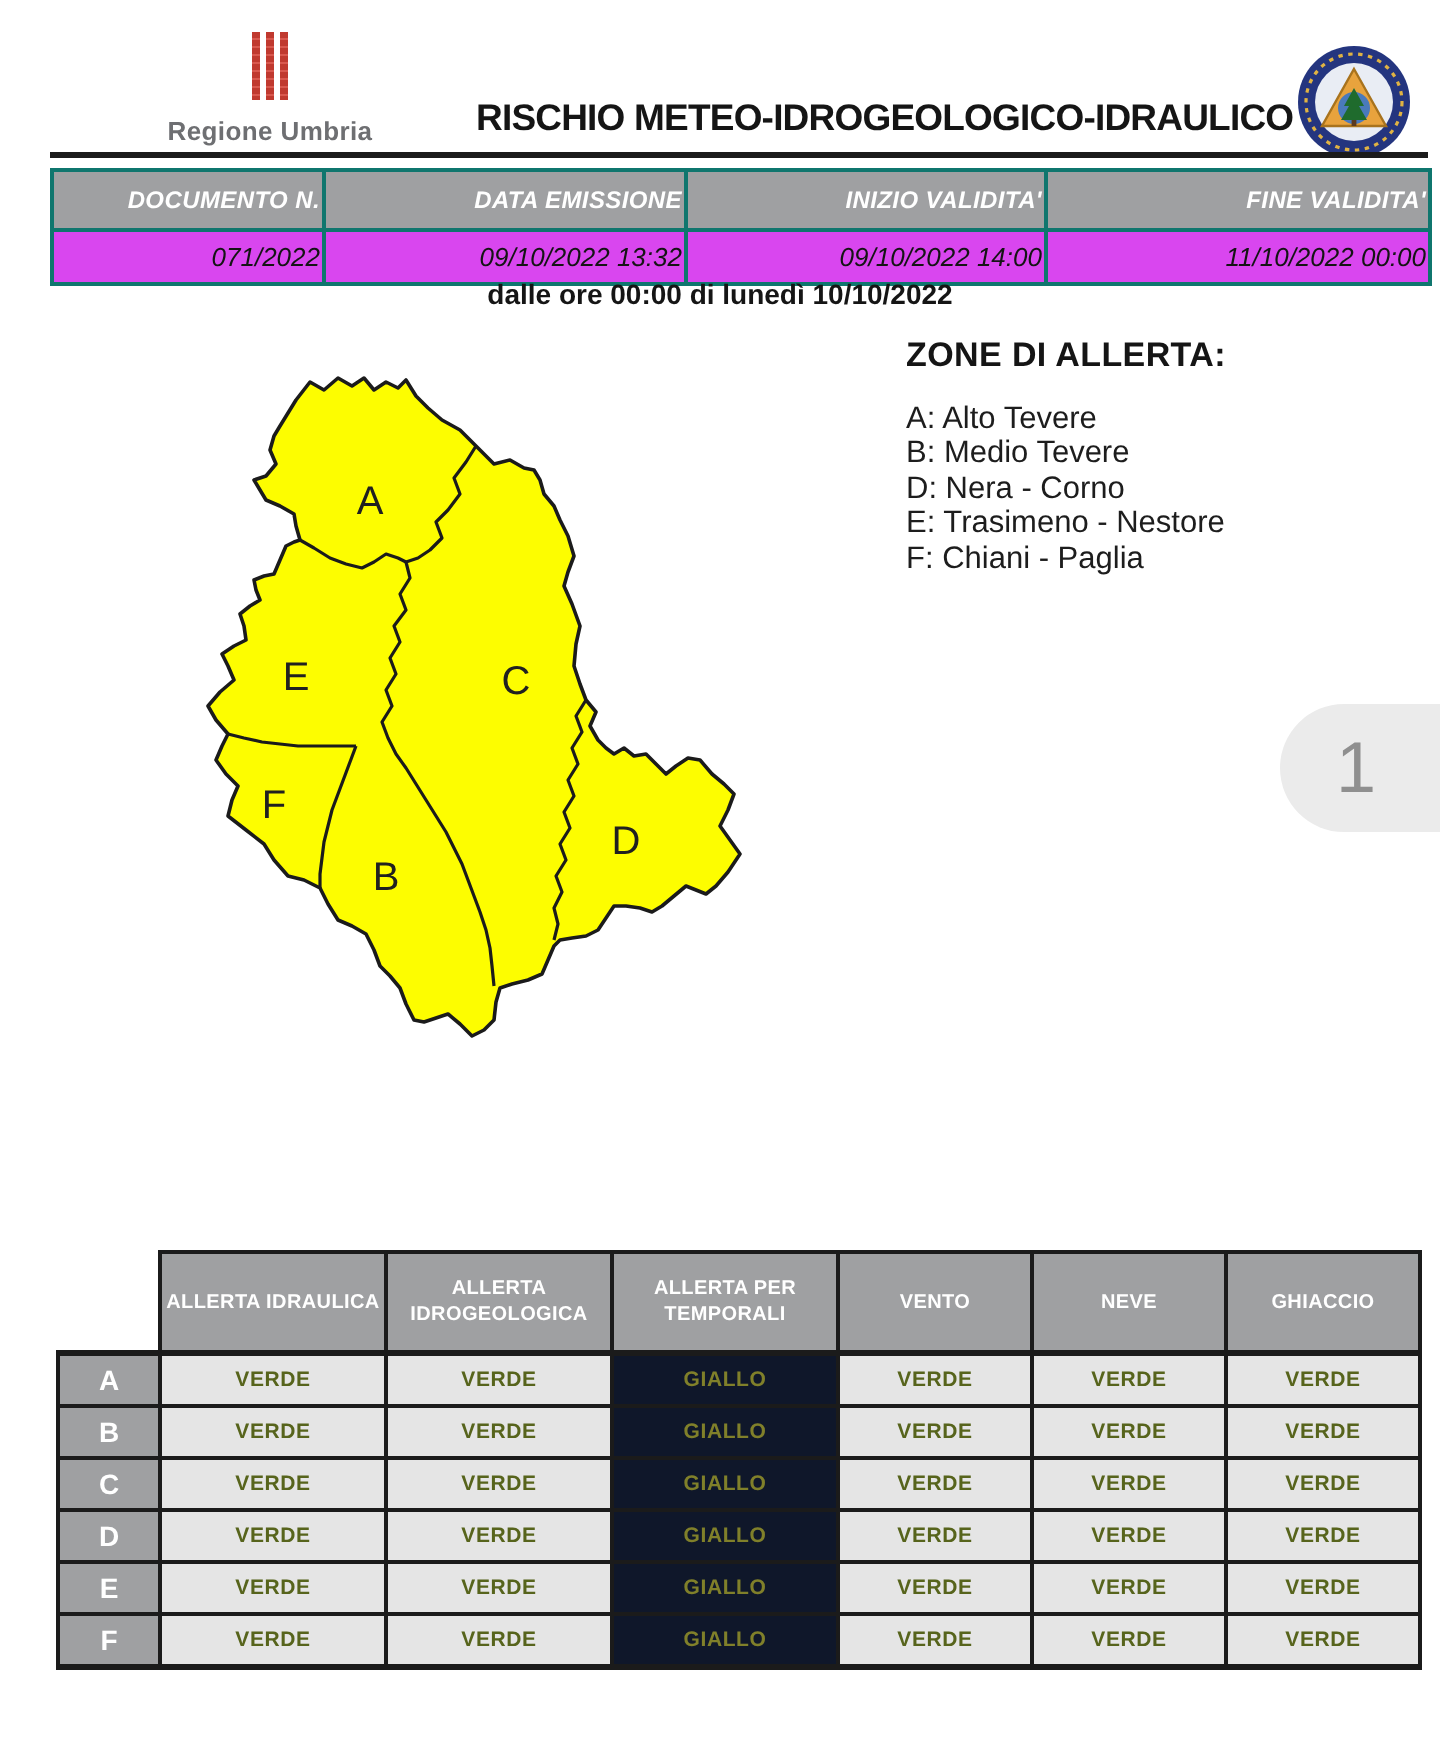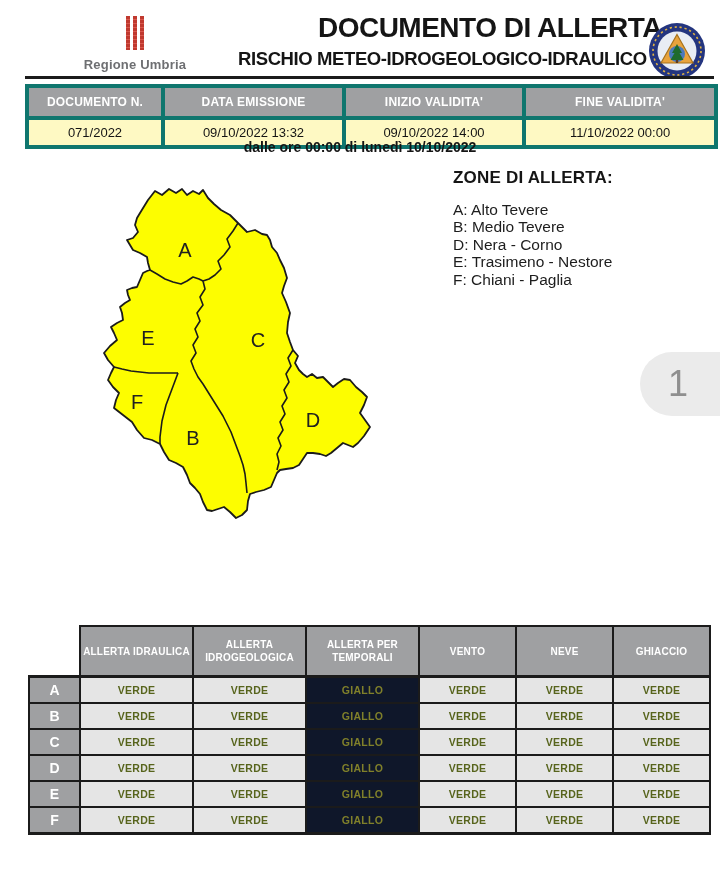--- a/index.html
+++ b/index.html
@@ -15,24 +15,24 @@
   .org-name{font-size:13px;font-weight:700;color:#6e6f72;margin-top:3px;letter-spacing:.2px;}
   .doc-title{position:absolute;left:300px;top:12px;width:380px;text-align:center;
     font-size:28px;font-weight:700;color:#151515;letter-spacing:-.5px;white-space:nowrap;}
   .doc-subtitle{position:absolute;left:238px;top:48px;width:402px;text-align:center;
     font-size:18.5px;font-weight:700;color:#151515;letter-spacing:-.4px;white-space:nowrap;}
   .pc-logo{position:absolute;left:648px;top:22px;width:58px;height:58px;}
   .top-rule{position:absolute;left:25px;top:76px;width:689px;height:3px;background:#1b1b1b;}
 
   
   .doc-table{position:absolute;left:25px;top:84px;width:689px;border-collapse:collapse;table-layout:fixed;}
-  .doc-table td,.doc-table th{border:4px solid #0f766e;text-align:center;overflow:hidden;}
+  .doc-table td,.doc-table th{border:2px solid #0f766e;text-align:right;overflow:hidden;font-style:italic;}
   .doc-table th{background:#9fa0a2;color:#ffffff;font-size:12px;font-weight:700;
     height:26px;letter-spacing:.2px;}
-  .doc-table td{background:#fef9c3;color:#141414;font-size:13px;font-weight:400;height:23px;}
+  .doc-table td{background:#d946ef;color:#141414;font-size:13px;font-weight:400;height:23px;}
 
   .validity-note{position:absolute;left:0;top:139px;width:720px;text-align:center;
     font-size:14px;font-weight:700;color:#151515;}
 
   
   .map-wrap{position:absolute;left:90px;top:160px;width:300px;height:360px;}
   .map-wrap text{font-size:20px;fill:#202020;font-family:"Liberation Sans",sans-serif;}
 
   
   .zones{position:absolute;left:453px;top:168px;width:240px;}
@@ -59,21 +59,20 @@
 </style>
 </head>
 <body>
 
 <div id="page">
 
   <div class="org-logo">
     <span class="stripes"><span></span><span></span><span></span></span>
     <div class="org-name">Regione Umbria</div>
   </div>
-  <div class="doc-title">DOCUMENTO DI ALLERTA</div>
   <div class="doc-subtitle">RISCHIO METEO-IDROGEOLOGICO-IDRAULICO</div>
 
   <svg class="pc-logo" viewBox="0 0 58 58">
     <circle cx="29" cy="29" r="28" fill="#24357f"></circle>
     <circle cx="29" cy="29" r="24" fill="none" stroke="#e0b343" stroke-width="1.6" stroke-dasharray="2.2 2.8"></circle>
     <circle cx="29" cy="29" r="19.5" fill="#e9edf4"></circle>
     <path d="M29,12.5 L45,41 L13,41 Z" fill="#e8a33d" stroke="#a8731d" stroke-width="1.2"></path>
     <circle cx="29" cy="32" r="8" fill="#4a7abc"></circle>
     <path d="M29,22 L34,31 L31.5,31 L35.5,38 L22.5,38 L26.5,31 L24,31 Z" fill="#1f6b2d"></path>
     <rect x="27.8" y="38" width="2.4" height="3" fill="#5b3a1e"></rect>

